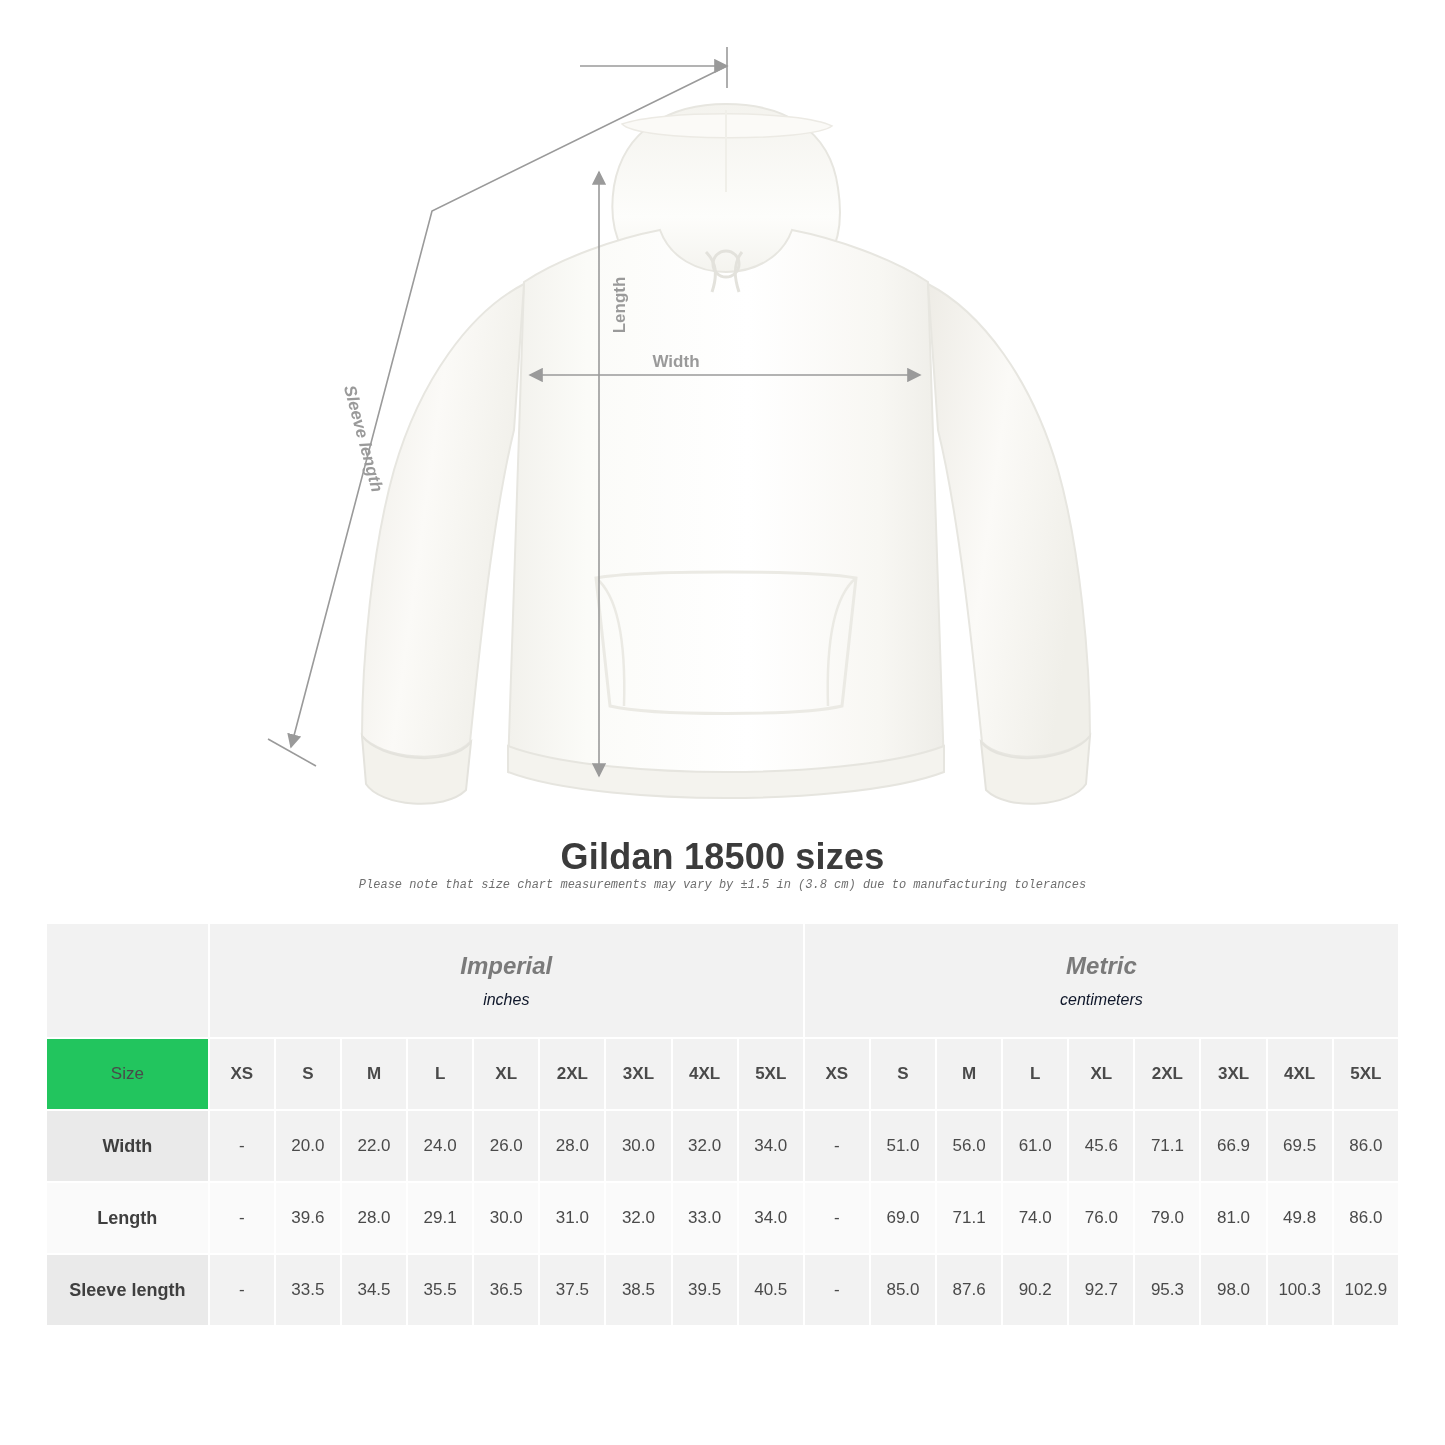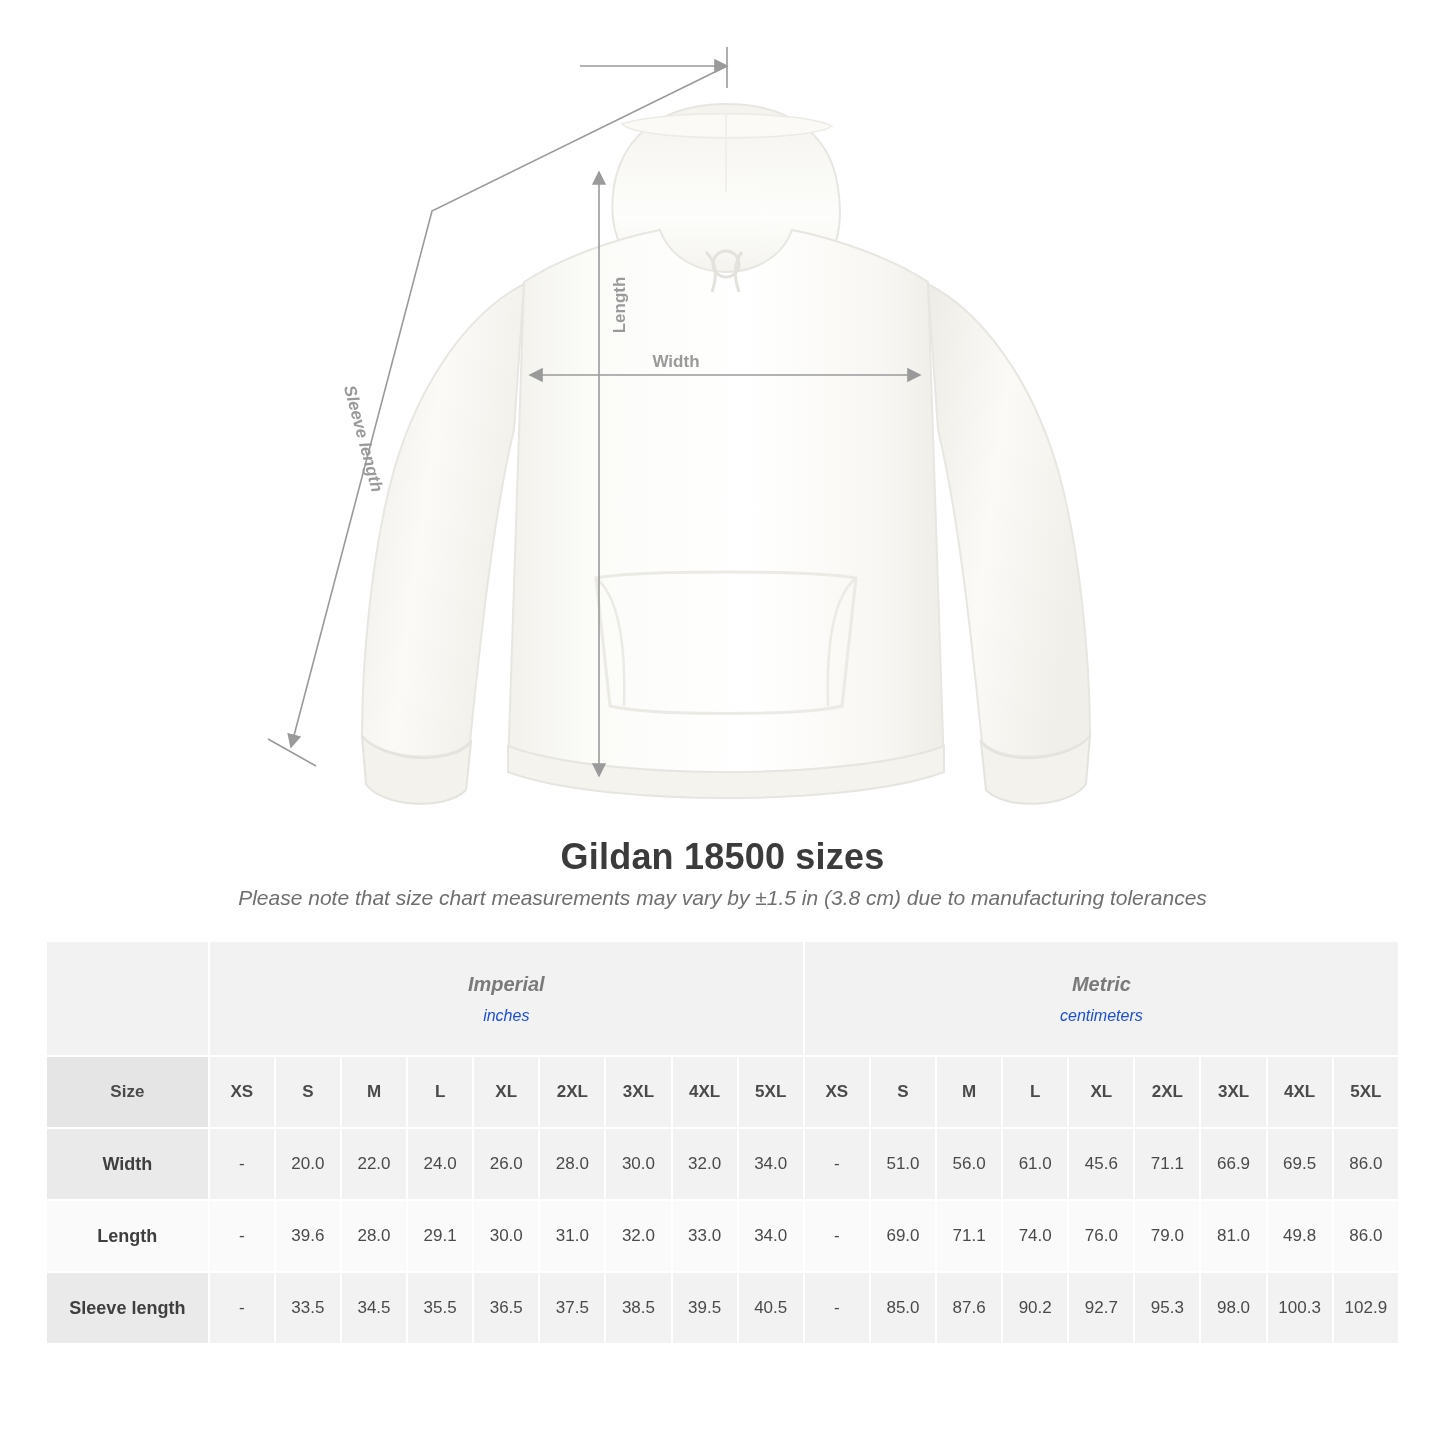--- a/index.html
+++ b/index.html
@@ -34,24 +34,25 @@
     text-align: center;
     margin-top: 6px;
   }
   .chart-title {
     font-size: 36px;
     font-weight: bold;
     color: #3b3b3b;
     letter-spacing: 0.2px;
   }
   .chart-note {
-    font-size: 21px;
+    font-size: 12px;
     font-style: italic;
     color: #6f6f6f;
-    margin-top: 8px;
+    margin-top: 0;
+    font-family: Liberation Mono, monospace;
   }
 
   
   .table-wrap {
     margin: 30px 45px 0 45px;
   }
   table.size-table {
     border-collapse: collapse;
     width: 1355px;
     table-layout: fixed;
@@ -64,49 +65,49 @@
     background: #f2f2f2;
     padding: 0;
   }
   
   .unit-cell {
     height: 115px;
     background: #eaeaea;
     vertical-align: middle;
   }
   .unit-name {
-    font-size: 20px;
+    font-size: 24px;
     font-style: italic;
     font-weight: bold;
     color: #7a7a7a;
     display: block;
   }
   .unit-sub {
     font-size: 16px;
     font-style: italic;
-    color: #1d4ed8;
+    color: #0f172a;
     display: block;
     margin-top: 11px;
   }
   .spacer-cell {
     background: #eaeaea;
     border-left: none;
     border-right: none;
   }
   .hdr-row td {
     height: 72px;
     background: #ffffff;
     font-weight: bold;
     color: #3f3f3f;
     font-size: 18px;
     vertical-align: middle;
   }
   .hdr-row td.rowlabel-head {
-    background: #e5e5e5;
-    font-weight: bold;
+    background: #22c55e;
+    font-weight: normal;
   }
   .data-row td {
     height: 72px;
     vertical-align: middle;
   }
   .data-row td.rowlabel {
     font-weight: bold;
     color: #3f3f3f;
     font-size: 18px;
     background: #eaeaea;

